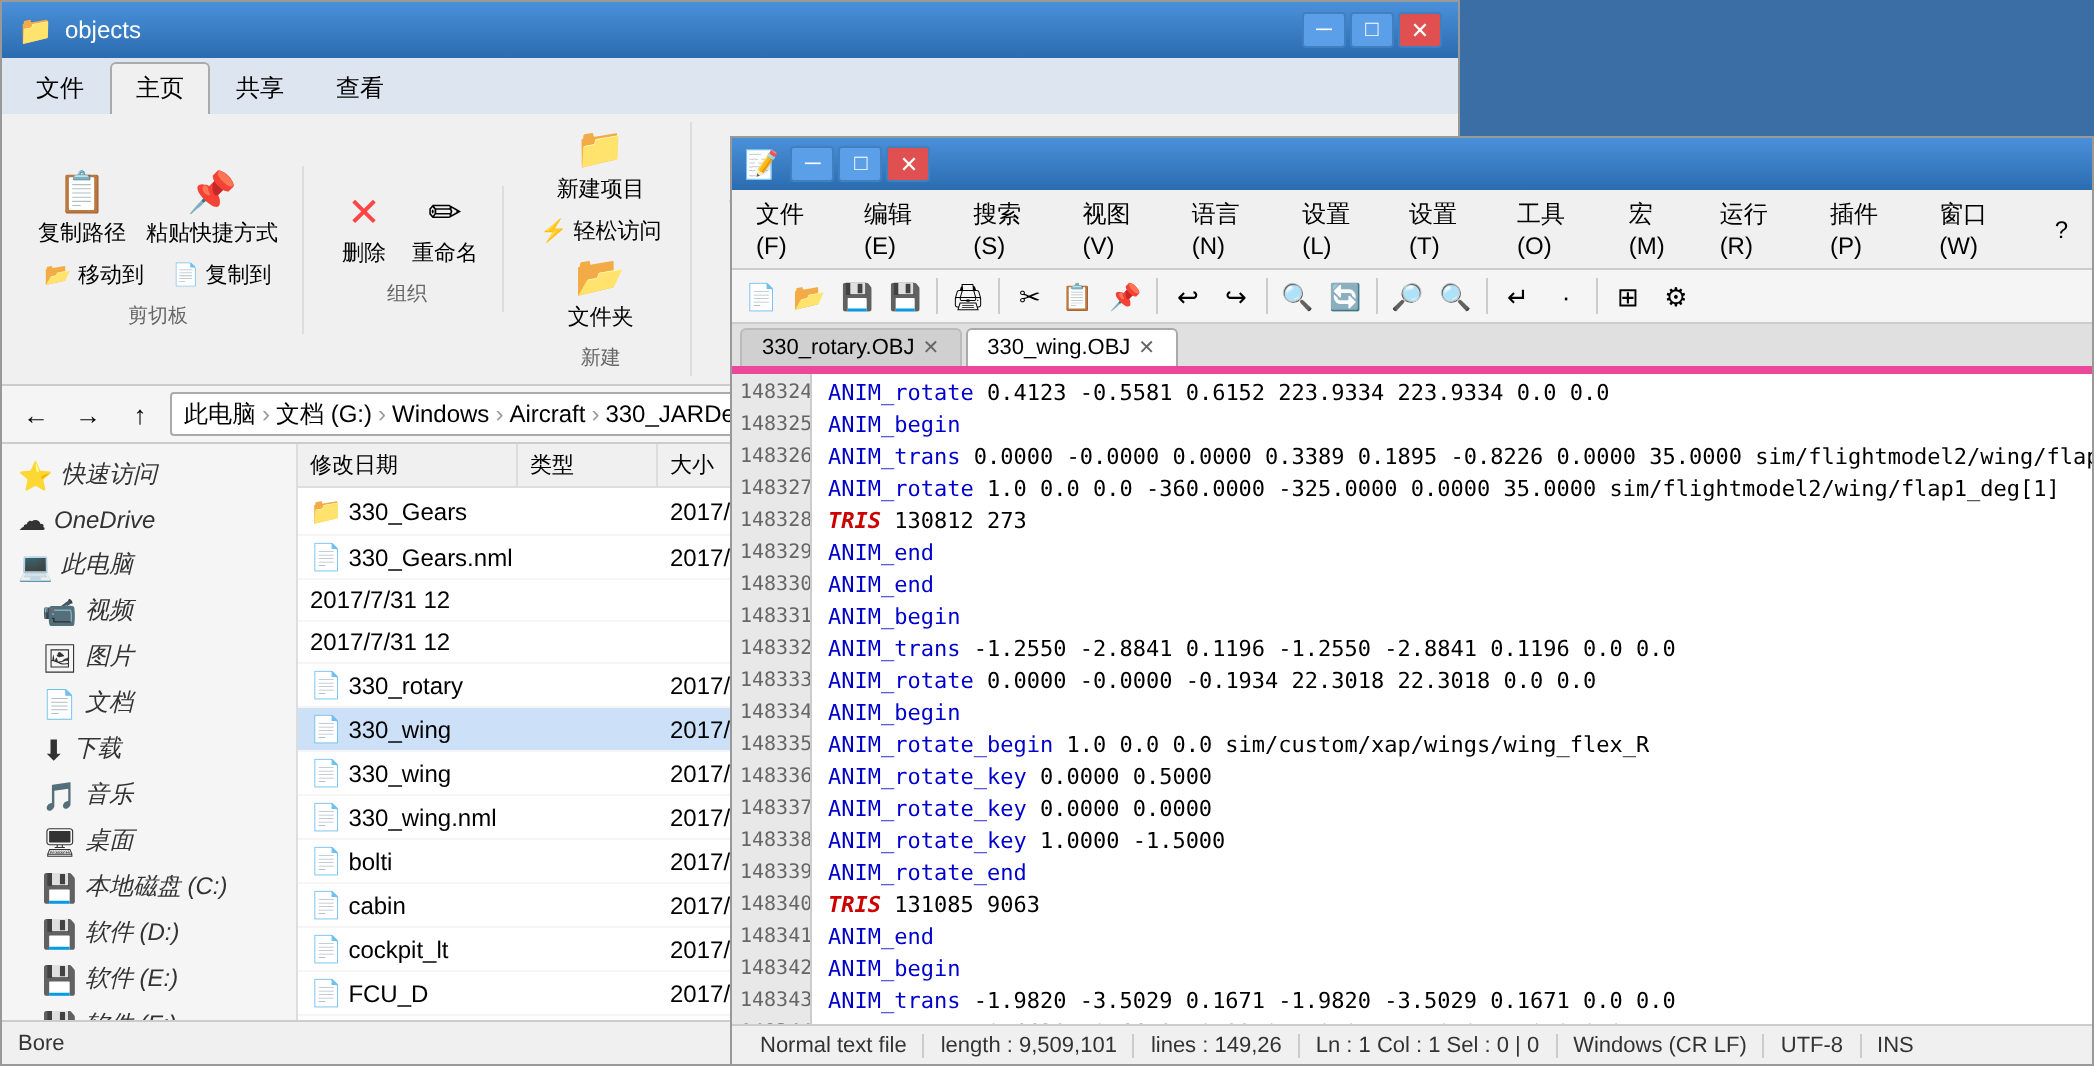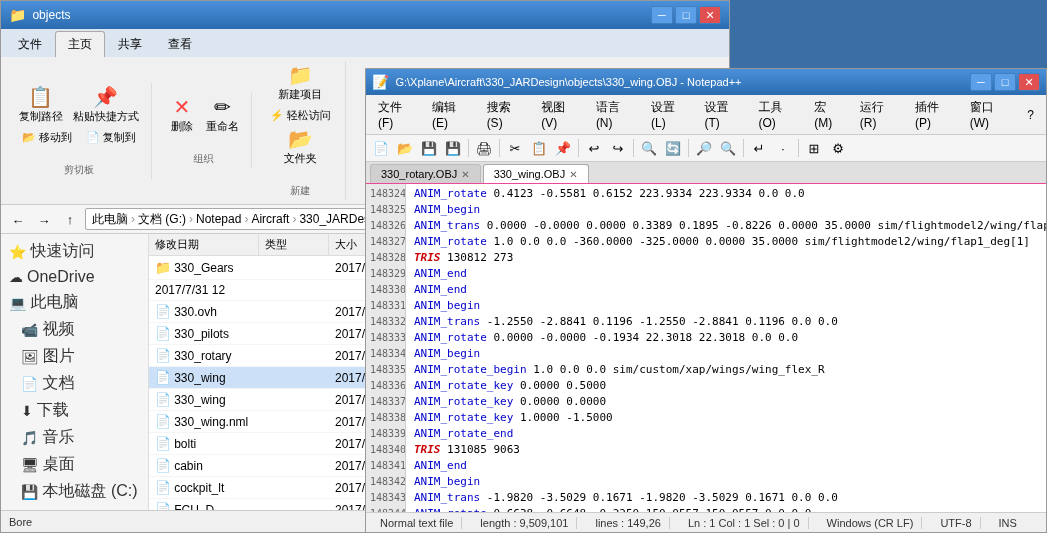--- a/index.html
+++ b/index.html
@@ -122,21 +122,21 @@
       font-size: 20px;
       line-height: 1;
     }
     .ribbon-btn .btn-label {
       font-size: 11px;
       margin-top: 2px;
     }
     .ribbon-group-label {
       font-size: 10px;
       color: #666;
-      margin-top: 14px;
+      margin-top: 2px;
     }
     .ribbon-btns-row {
       display: flex;
       gap: 2px;
     }
     .small-ribbon-btn {
       display: flex;
       align-items: center;
       gap: 3px;
       padding: 2px 6px;
@@ -206,21 +206,21 @@
     .sidebar-item {
       display: flex;
       align-items: center;
       padding: 3px 8px;
       cursor: pointer;
       font-size: 12px;
       gap: 4px;
       color: #333;
     }
     .sidebar-item .si-icon { font-size: 14px; flex-shrink: 0; }
-    .sidebar-item .si-text { font-size: 16px; }
+    .sidebar-item .si-text { font-size: 12px; font-style: italic; }
 
     
     .file-list {
       flex: 1;
       overflow-y: auto;
       background: white;
     }
     .file-list-header {
       display: flex;
       background: #f0f0f0;
@@ -317,21 +317,21 @@
       font-size: 13px;
     }
     .np-tool-sep {
       width: 1px; height: 18px;
       background: #ccc;
       margin: 0 2px;
     }
 
     .np-tabs {
       background: #e0e0e0;
-      border-bottom: 1px solid #ec4899;
+      border-bottom: 4px solid #ec4899;
       display: flex;
       align-items: flex-end;
       padding: 2px 4px 0;
       flex-shrink: 0;
     }
     .np-tab {
       padding: 3px 10px;
       font-size: 11px;
       cursor: pointer;
       border: 1px solid #bbb;
@@ -389,21 +389,21 @@
     .np-status-bar {
       height: 20px;
       background: #f0f0f0;
       border-top: 1px solid #ccc;
       display: flex;
       align-items: center;
       padding: 0 6px;
       font-size: 11px;
       color: #333;
       flex-shrink: 0;
-      gap: 10px;
+      gap: 0;
     }
     .np-status-seg {
       padding: 0 8px;
       border-right: 1px solid #ccc;
     }
     .np-status-seg:last-child { border-right: none; }
 
     
     .desktop {
       position: absolute;
@@ -548,21 +548,21 @@
 
   <div class="address-bar">
     <div class="nav-btn">←</div>
     <div class="nav-btn">→</div>
     <div class="nav-btn">↑</div>
     <div class="address-path">
       <span>此电脑</span>
       <span class="path-sep">›</span>
       <span>文档 (G:)</span>
       <span class="path-sep">›</span>
-      <span>Notepad</span>
+      <span>Windows</span>
       <span class="path-sep">›</span>
       <span>Aircraft</span>
       <span class="path-sep">›</span>
       <span>330_JARDesign</span>
       <span class="path-sep">›</span>
       <span>objects</span>
     </div>
     <input class="search-box" placeholder="搜索 objects" style="">
   </div>
 
@@ -631,32 +631,31 @@
         <div class="col col-size">大小</div>
       </div>
 
       <div class="file-row">
           <div class="col col-name"><span class="file-icon folder-icon">📁</span>330_Gears</div>
           <div class="col col-date">2017/7/31 12</div>
           <div class="col col-type">3D 对象</div>
           <div class="col col-size"></div>
         </div>
       <div class="file-row">
-          <div class="col col-date">2017/7/31 12</div>
-          <div class="col col-type"></div>
-          <div class="col col-size"></div>
-        </div>
-      <div class="file-row">
-          <div class="col col-name"><span class="file-icon">📄</span>330.ovh</div>
-          <div class="col col-date">2017/7/31 12</div>
-          <div class="col col-type"></div>
-          <div class="col col-size"></div>
-        </div>
-      <div class="file-row">
-          <div class="col col-name"><span class="file-icon">📄</span>330_pilots</div>
+          <div class="col col-name"><span class="file-icon">📄</span>330_Gears.nml</div>
+          <div class="col col-date">2017/7/31 12</div>
+          <div class="col col-type"></div>
+          <div class="col col-size"></div>
+        </div>
+      <div class="file-row">
+          <div class="col col-date">2017/7/31 12</div>
+          <div class="col col-type"></div>
+          <div class="col col-size"></div>
+        </div>
+      <div class="file-row">
           <div class="col col-date">2017/7/31 12</div>
           <div class="col col-type"></div>
           <div class="col col-size"></div>
         </div>
       <div class="file-row">
           <div class="col col-name"><span class="file-icon">📄</span>330_rotary</div>
           <div class="col col-date">2017/7/31 12</div>
           <div class="col col-type"></div>
           <div class="col col-size"></div>
         </div>
@@ -708,21 +707,20 @@
 
   <div class="status-bar">
     <span>Bore</span>
   </div>
 </div>
 
 <div class="notepad-window">
 
   <div class="np-title-bar">
     <span style="margin-right:6px;font-size:14px;">📝</span>
-    <span style="flex:1;font-size:11px;">G:\Xplane\Aircraft\330_JARDesign\objects\330_wing.OBJ - Notepad++</span>
     <div style="display:flex;gap:2px;">
       <div class="win-btn minimize">─</div>
       <div class="win-btn maximize">□</div>
       <div class="win-btn close">✕</div>
     </div>
   </div>
 
   <div class="np-menu-bar">
     <div class="np-menu-item">文件(F)</div>
     <div class="np-menu-item">编辑(E)</div>

